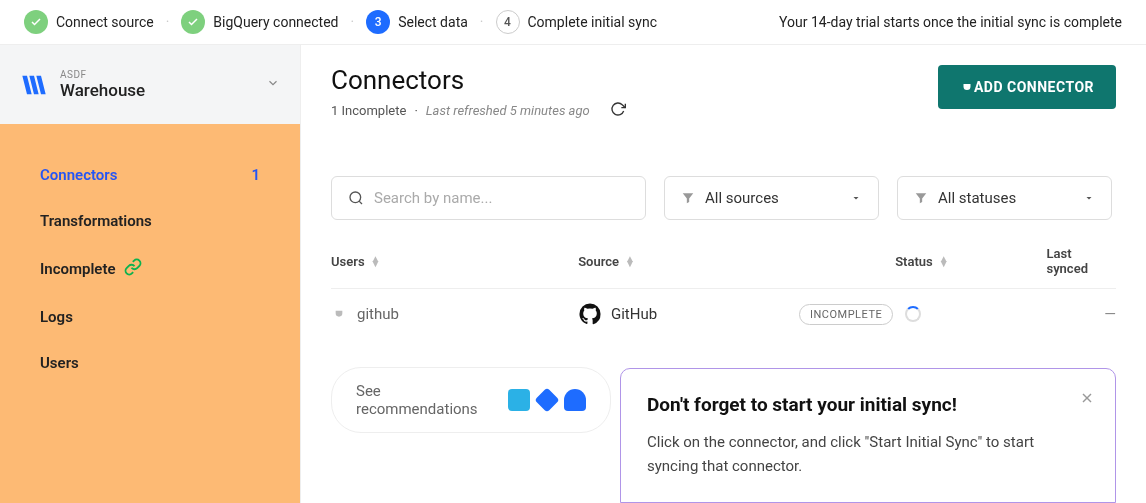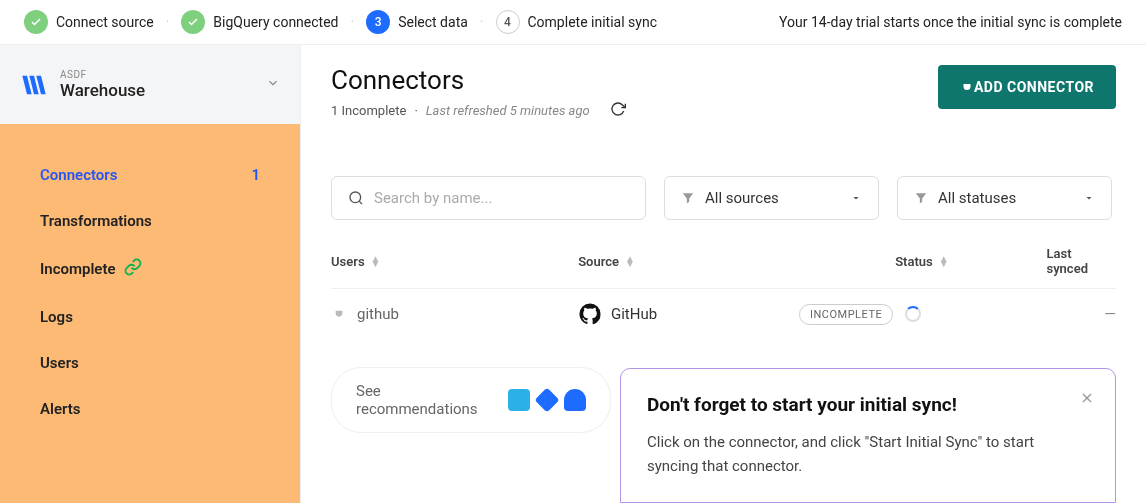--- a/index.html
+++ b/index.html
@@ -140,23 +140,20 @@
               <path d="M14 11a5 5 0 0 0-7.54-.54l-3 3a5 5 0 0 0 7.07 7.07l1.71-1.71"></path>
             </svg>
         </span>
       </div>
       <div class="nav-item">
         <span>Logs</span>
       </div>
       <div class="nav-item">
         <span>Users</span>
       </div>
-      <div class="nav-item">
-        <span>Alerts</span>
-      </div>
     </div>
   </div>
 
   <div class="main">
     <div class="header">
       <div class="header-left">
         <h1 class="page-title">Connectors</h1>
         <div class="subtitle">
           <span>1 Incomplete</span>
           <span>·</span>

